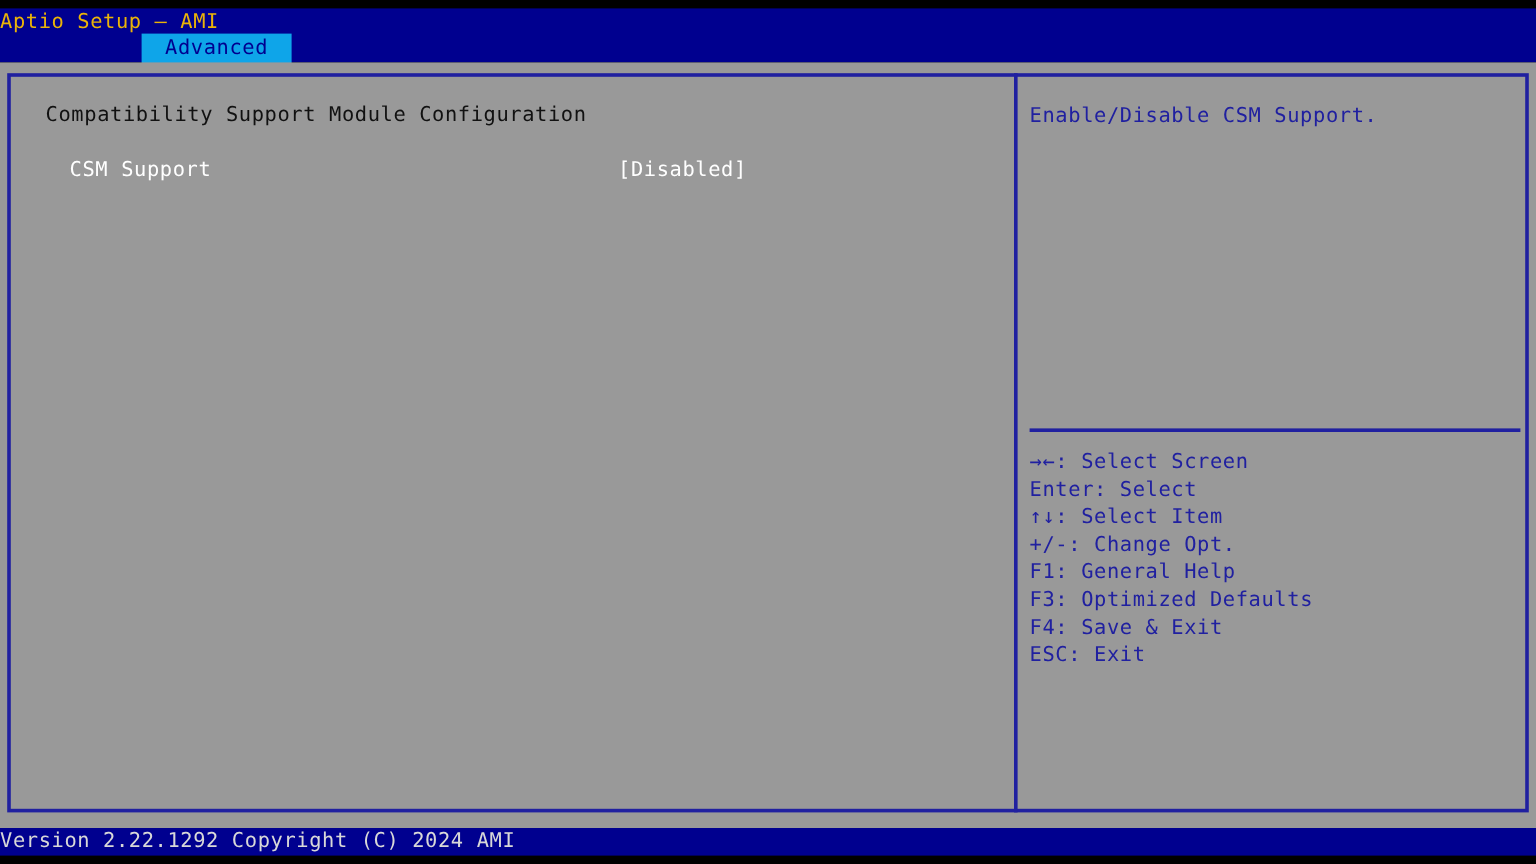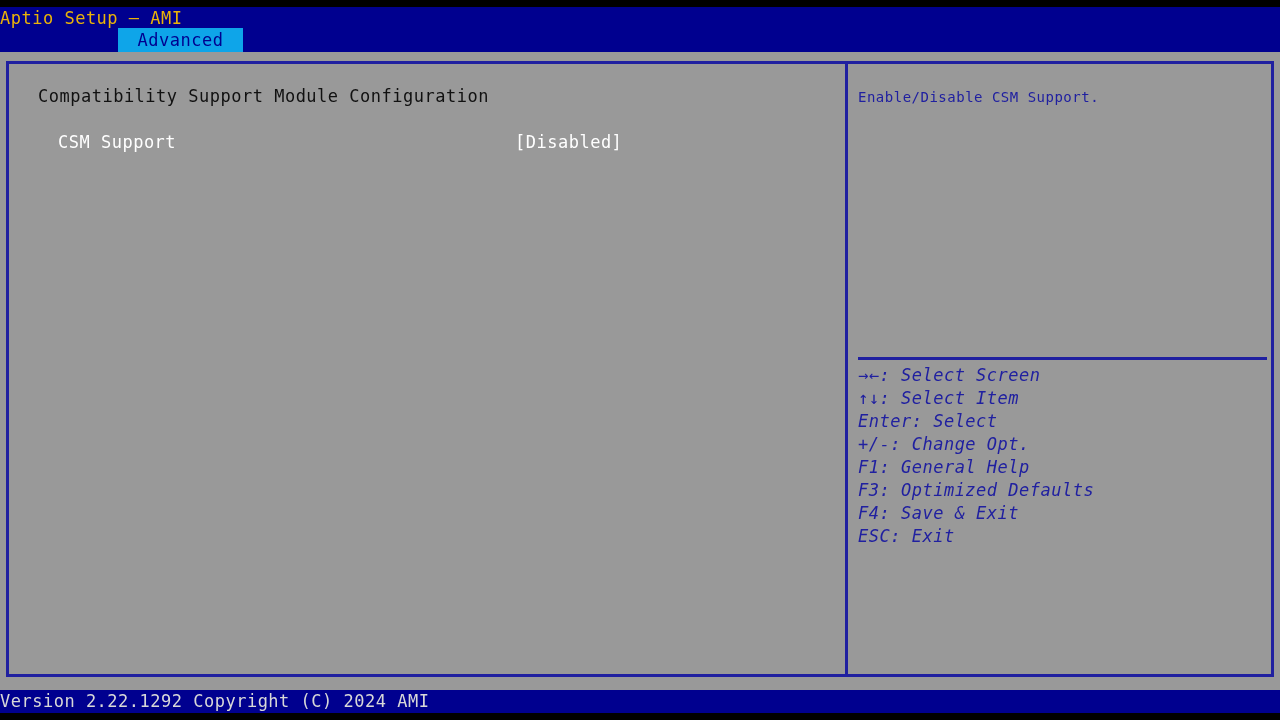--- a/index.html
+++ b/index.html
@@ -145,38 +145,37 @@
     top: 12px;
     width: 424px;
     height: 610px;
   }
   .help-text {
     position: absolute;
     left: 10px;
     top: 22px;
     width: 405px;
     color: #2020a0;
-    font-size: 14px;
+    font-size: 17px;
     letter-spacing: 0.5px;
     line-height: 23px;
   }
   .hdivider {
     position: absolute;
     left: 10px;
     top: 293px;
     width: 409px;
     height: 3px;
     background: #2020a0;
   }
   .legend {
     position: absolute;
     left: 10px;
-    top: 300px;
+    top: 310px;
     width: 410px;
-    font-style: italic;
   }
   .legend-line {
     color: #2020a0;
     font-size: 17px;
     letter-spacing: 0.5px;
     line-height: 23px;
     white-space: pre;
     height: 23px;
   }
   .legend-line .k {
@@ -232,22 +231,22 @@
       </div>
     </div>
 
     <div class="right-panel">
       <div class="help-text">Enable/Disable CSM Support.</div>
 
       <div class="hdivider"></div>
 
       <div class="legend" id="legend-list">
           <div class="legend-line"><span class="k">→←:</span><span> Select Screen</span></div>
+          <div class="legend-line"><span class="k">Enter:</span><span> Select</span></div>
           <div class="legend-line"><span class="k">↑↓:</span><span> Select Item</span></div>
-          <div class="legend-line"><span class="k">Enter:</span><span> Select</span></div>
           <div class="legend-line"><span class="k">+/-:</span><span> Change Opt.</span></div>
           <div class="legend-line"><span class="k">F1:</span><span> General Help</span></div>
           <div class="legend-line"><span class="k">F3:</span><span> Optimized Defaults</span></div>
           <div class="legend-line"><span class="k">F4:</span><span> Save &amp; Exit</span></div>
           <div class="legend-line"><span class="k">ESC:</span><span> Exit</span></div>
         </div>
     </div>
 
   </div>
 

